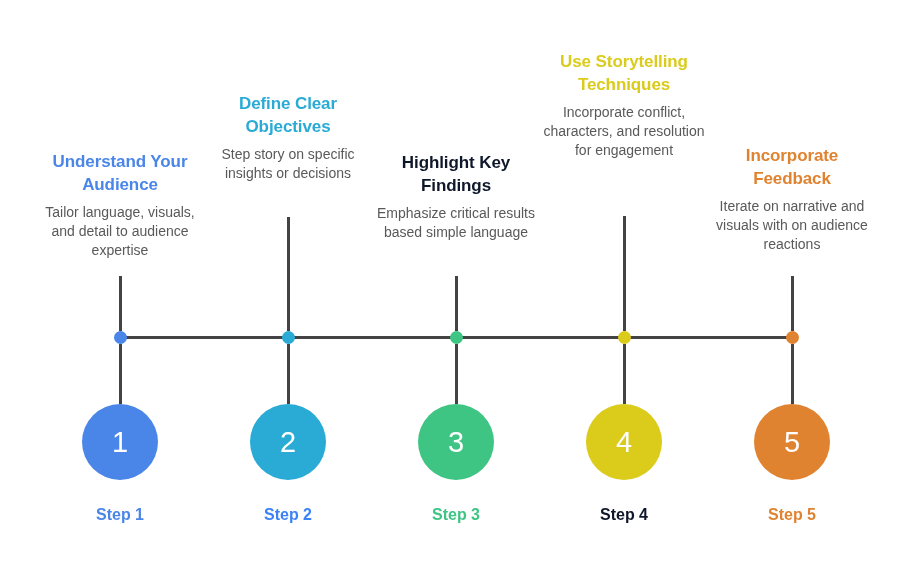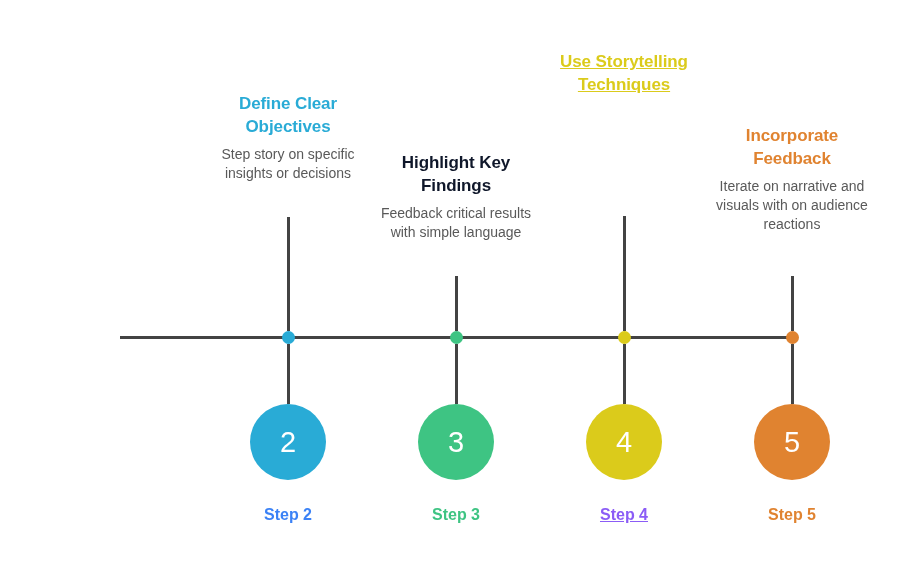--- a/index.html
+++ b/index.html
@@ -107,64 +107,78 @@
     font-weight: bold;
   }
 </style>
 </head>
 <body>
 
 <div id="canvas">
 
   <div class="axis-line" style="left: 120px; width: 672px; background: rgb(67, 67, 67);"></div>
 
+  <div class="step-col" style="left: 36px;">
+    <div class="text-block" style="top: 150px;">
+      <p class="step-title" style="color: rgb(74, 134, 232);">Understand Your Audience</p>
+      <p class="step-desc">Tailor language, visuals, and detail to audience expertise</p>
+    </div>
+    <div class="stem" style="top: 276px; height: 54.5px; background: rgb(67, 67, 67);"></div>
+    <div class="axis-dot" style="background: rgb(74, 134, 232); top: 330.5px;"></div>
+    <div class="stem" style="top: 343.5px; height: 60.5px; background: rgb(67, 67, 67);"></div>
+    <div class="num-circle" style="background: rgb(74, 134, 232);">
+      <span>1</span>
+    </div>
+    <div class="step-label" style="color: rgb(74, 134, 232);">Step 1</div>
+  </div>
 
   <div class="step-col" style="left: 204px;">
     <div class="text-block" style="top: 92px;">
       <p class="step-title" style="color: rgb(41, 171, 214);">Define Clear Objectives</p>
       <p class="step-desc">Step story on specific insights or decisions</p>
     </div>
     <div class="stem" style="top: 217px; height: 113.5px; background: rgb(67, 67, 67);"></div>
     <div class="axis-dot" style="background: rgb(41, 171, 214); top: 330.5px;"></div>
     <div class="stem" style="top: 343.5px; height: 60.5px; background: rgb(67, 67, 67);"></div>
     <div class="num-circle" style="background: rgb(41, 171, 214);">
       <span>2</span>
     </div>
     <div class="step-label" style="color: #3b82f6;">Step 2</div>
   </div>
 
   <div class="step-col" style="left: 372px;">
     <div class="text-block" style="top: 151px;">
       <p class="step-title" style="color: #0f172a;">Highlight Key Findings</p>
-      <p class="step-desc">Feedback critical results with simple language</p>
+      <p class="step-desc">Emphasize critical results based simple language</p>
     </div>
     <div class="stem" style="top: 276px; height: 54.5px; background: rgb(67, 67, 67);"></div>
     <div class="axis-dot" style="background: rgb(62, 196, 131); top: 330.5px;"></div>
     <div class="stem" style="top: 343.5px; height: 60.5px; background: rgb(67, 67, 67);"></div>
     <div class="num-circle" style="background: rgb(62, 196, 131);">
       <span>3</span>
     </div>
     <div class="step-label" style="color: rgb(62, 196, 131);">Step 3</div>
   </div>
 
   <div class="step-col" style="left: 540px;">
     <div class="text-block" style="top: 50px;">
-      <p class="step-title" style="color: rgb(219, 203, 27); text-decoration: underline;">Use Storytelling Techniques</p>
+      <p class="step-title" style="color: rgb(219, 203, 27);">Use Storytelling Techniques</p>
+      <p class="step-desc">Incorporate conflict, characters, and resolution for engagement</p>
     </div>
     <div class="stem" style="top: 216px; height: 114.5px; background: rgb(67, 67, 67);"></div>
     <div class="axis-dot" style="background: rgb(219, 203, 27); top: 330.5px;"></div>
     <div class="stem" style="top: 343.5px; height: 60.5px; background: rgb(67, 67, 67);"></div>
     <div class="num-circle" style="background: rgb(219, 203, 27);">
       <span>4</span>
     </div>
-    <div class="step-label" style="color: #8b5cf6; text-decoration: underline;">Step 4</div>
+    <div class="step-label" style="color: #0f172a;">Step 4</div>
   </div>
 
   <div class="step-col" style="left: 708px;">
-    <div class="text-block" style="top: 124px;">
+    <div class="text-block" style="top: 144px;">
       <p class="step-title" style="color: rgb(224, 131, 48);">Incorporate Feedback</p>
       <p class="step-desc">Iterate on narrative and visuals with on audience reactions</p>
     </div>
     <div class="stem" style="top: 276px; height: 54.5px; background: rgb(67, 67, 67);"></div>
     <div class="axis-dot" style="background: rgb(224, 131, 48); top: 330.5px;"></div>
     <div class="stem" style="top: 343.5px; height: 60.5px; background: rgb(67, 67, 67);"></div>
     <div class="num-circle" style="background: rgb(224, 131, 48);">
       <span>5</span>
     </div>
     <div class="step-label" style="color: rgb(224, 131, 48);">Step 5</div>

